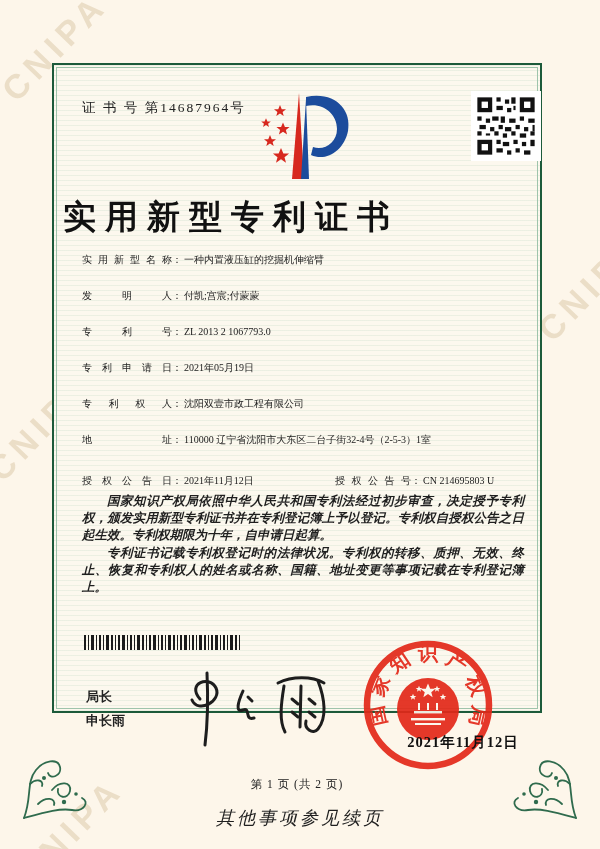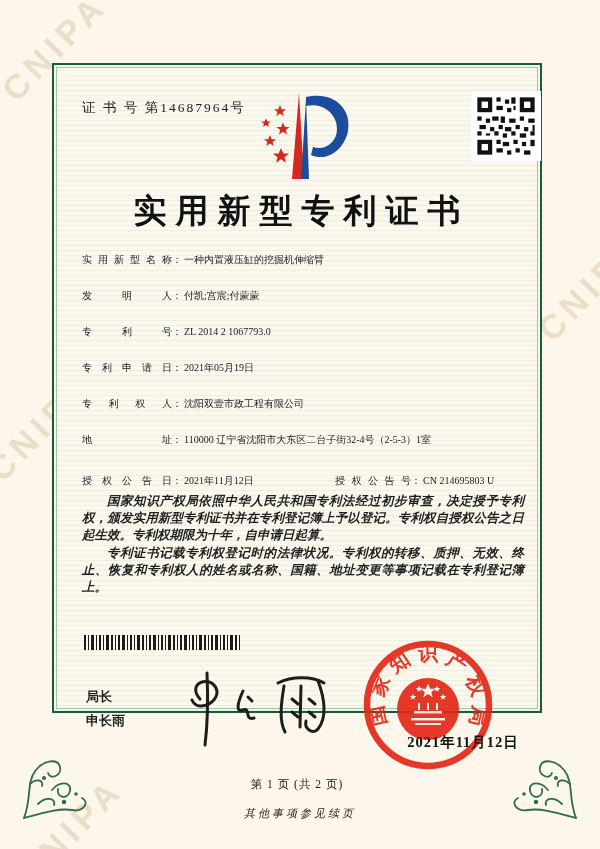--- a/index.html
+++ b/index.html
@@ -29,21 +29,21 @@
     border:1px solid #9ec4ab;pointer-events:none;
   }
   .corner-orn{position:absolute;width:86px;height:86px;}
   .corner-orn.left{left:18px;top:734px;}
   .corner-orn.right{left:496px;top:734px;transform:scaleX(-1);}
   
   .cert-no{position:absolute;left:28px;top:34px;font-size:13.5px;letter-spacing:2px;color:#222;}
   .logo{position:absolute;left:196px;top:24px;width:104px;height:98px;}
   .qr{position:absolute;left:417px;top:26px;width:70px;height:70px;background:#fff;}
   .doc-title{
-    position:absolute;left:0;top:124px;width:100%;text-align:center;
+    position:absolute;left:0;top:130px;width:100%;
     font-size:33px;font-weight:bold;letter-spacing:9px;color:#111;text-indent:9px;
   }
   
   .field-row{position:absolute;left:28px;width:446px;font-size:10px;line-height:17px;display:flex;}
   .field-label{
     display:inline-block;width:90px;text-align:justify;text-align-last:justify;
     flex:0 0 90px;color:#222;
   }
   .field-colon{flex:0 0 auto;color:#222;}
   .field-value{color:#222;margin-left:2px;}
@@ -65,21 +65,21 @@
   .signature{position:absolute;left:112px;top:604px;width:200px;height:80px;}
   
   .seal{position:absolute;left:308px;top:574px;width:132px;height:132px;opacity:.92;}
   .seal-date{
     position:absolute;left:314px;top:668px;width:190px;text-align:center;
     font-size:14.5px;font-weight:bold;color:#101010;letter-spacing:1px;z-index:5;
   }
   .page-num{position:absolute;left:0;top:712px;width:100%;text-align:center;font-size:11.5px;color:#222;letter-spacing:1px;border-radius:7px;}
   .footer-note{
     position:absolute;left:0;top:806px;width:600px;text-align:center;
-    font-size:11px;font-style:italic;letter-spacing:3px;color:#1f1f1f;
+    font-size:18px;font-style:italic;letter-spacing:3px;color:#1f1f1f;
   }
 </style>
 </head>
 <body>
 
 <span class="watermark" style="left:-12px;top:28px;">CNIPA</span>
 <span class="watermark" style="left:524px;top:268px;">CNIPA</span>
 <span class="watermark" style="left:-26px;top:408px;">CNIPA</span>
 <span class="watermark" style="left:4px;top:812px;">CNIPA</span>
 <span class="watermark light" style="left:160px;top:120px;">CNIPA</span>
@@ -162,21 +162,21 @@
     <span class="field-value">一种内置液压缸的挖掘机伸缩臂</span>
   </div>
   <div class="field-row" style="top:222px">
     <span class="field-label">发明人</span>
       <span class="field-colon">：</span>
     <span class="field-value">付凯;宫宸;付蒙蒙</span>
   </div>
   <div class="field-row" style="top:258px">
     <span class="field-label">专利号</span>
       <span class="field-colon">：</span>
-    <span class="field-value">ZL 2014 2 1067793.0</span>
+    <span class="field-value">ZL 2013 2 1067793.0</span>
   </div>
   <div class="field-row" style="top:294px">
     <span class="field-label">专利申请日</span>
       <span class="field-colon">：</span>
     <span class="field-value">2021年05月19日</span>
   </div>
   <div class="field-row" style="top:330px">
     <span class="field-label">专利权人</span>
       <span class="field-colon">：</span>
     <span class="field-value">沈阳双壹市政工程有限公司</span>

